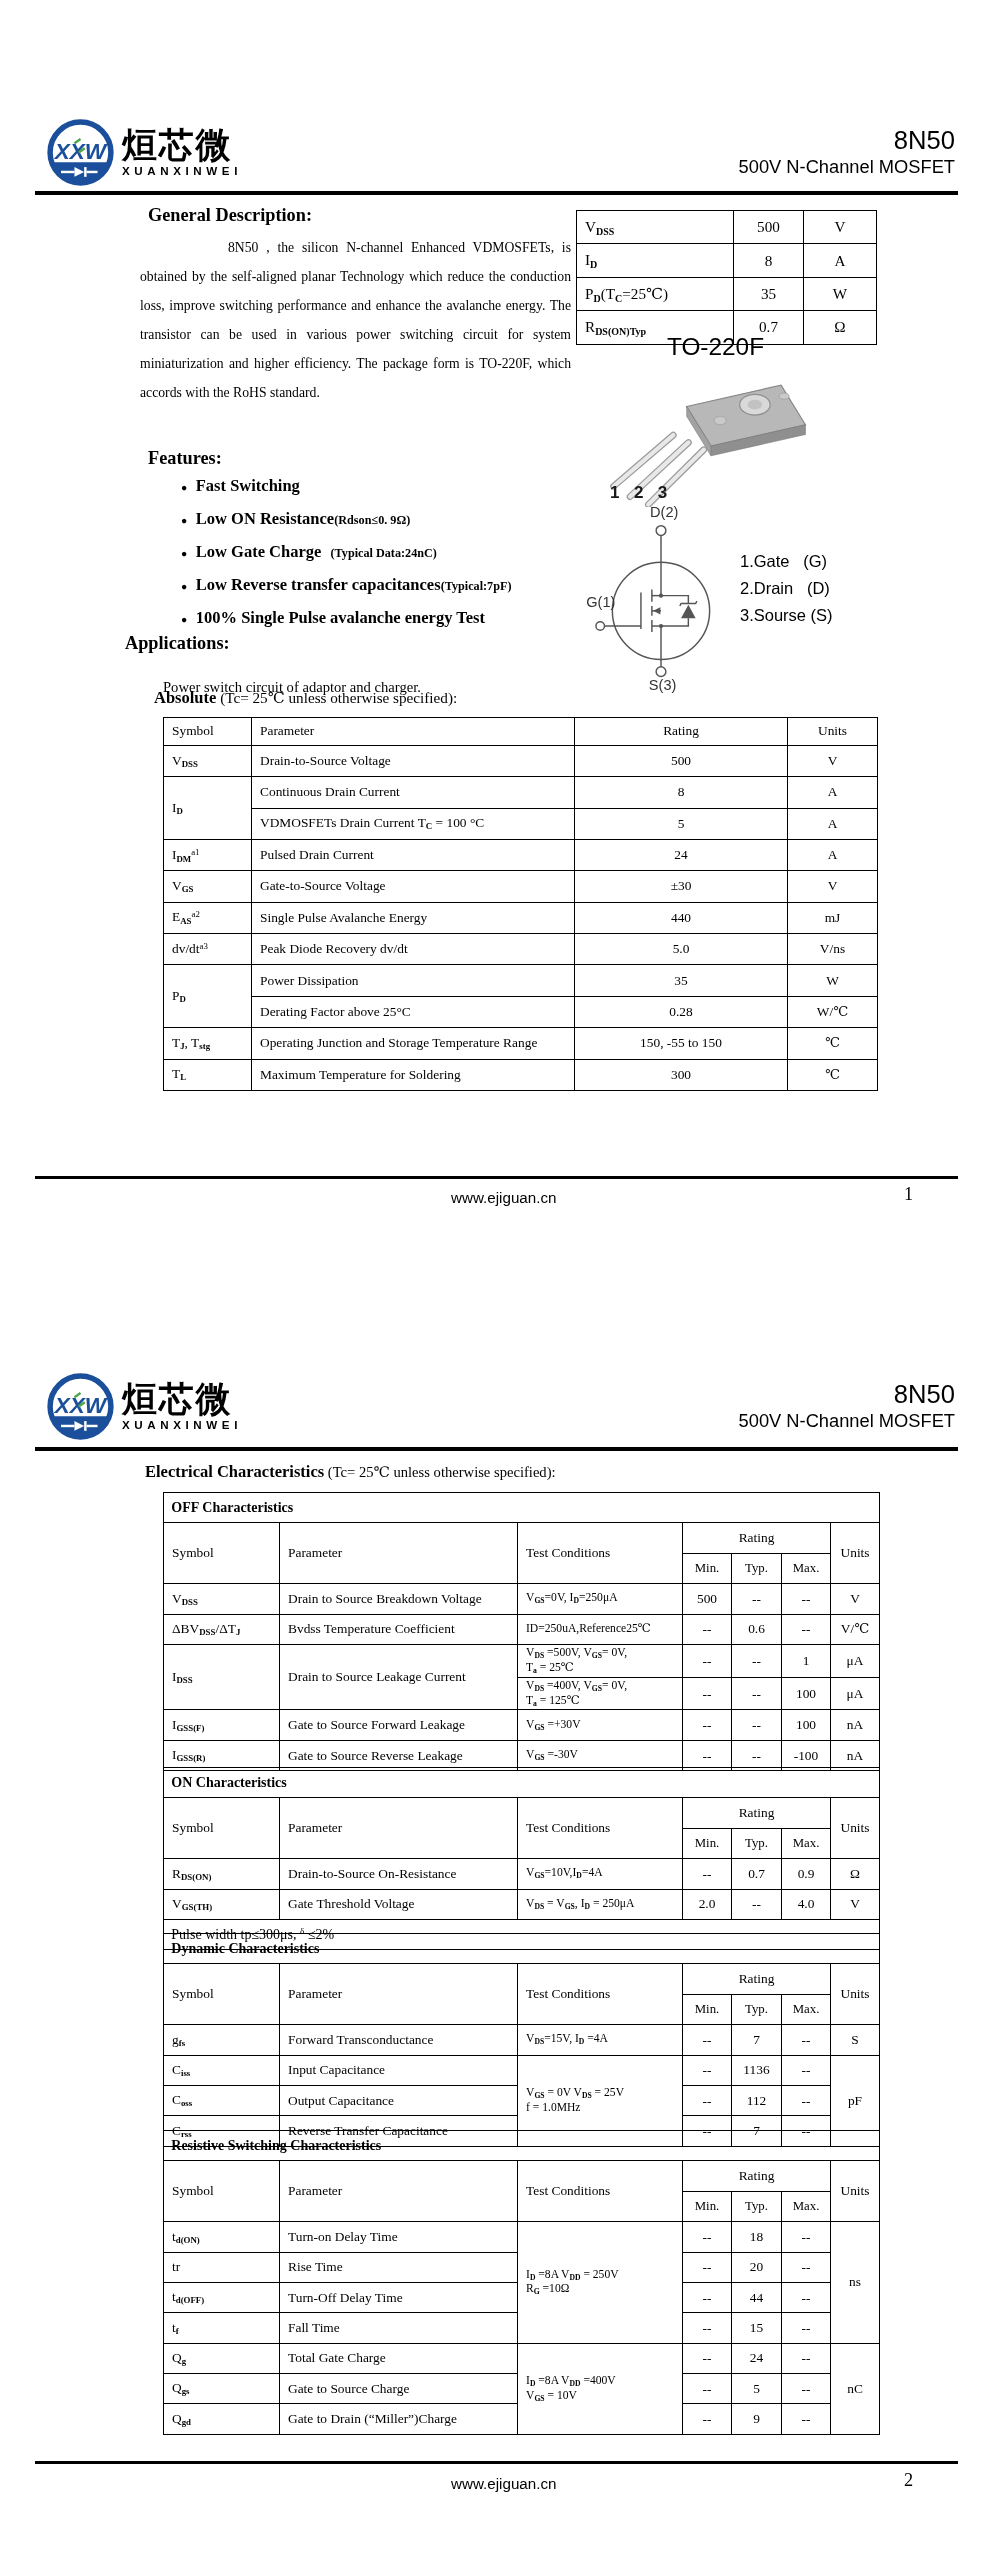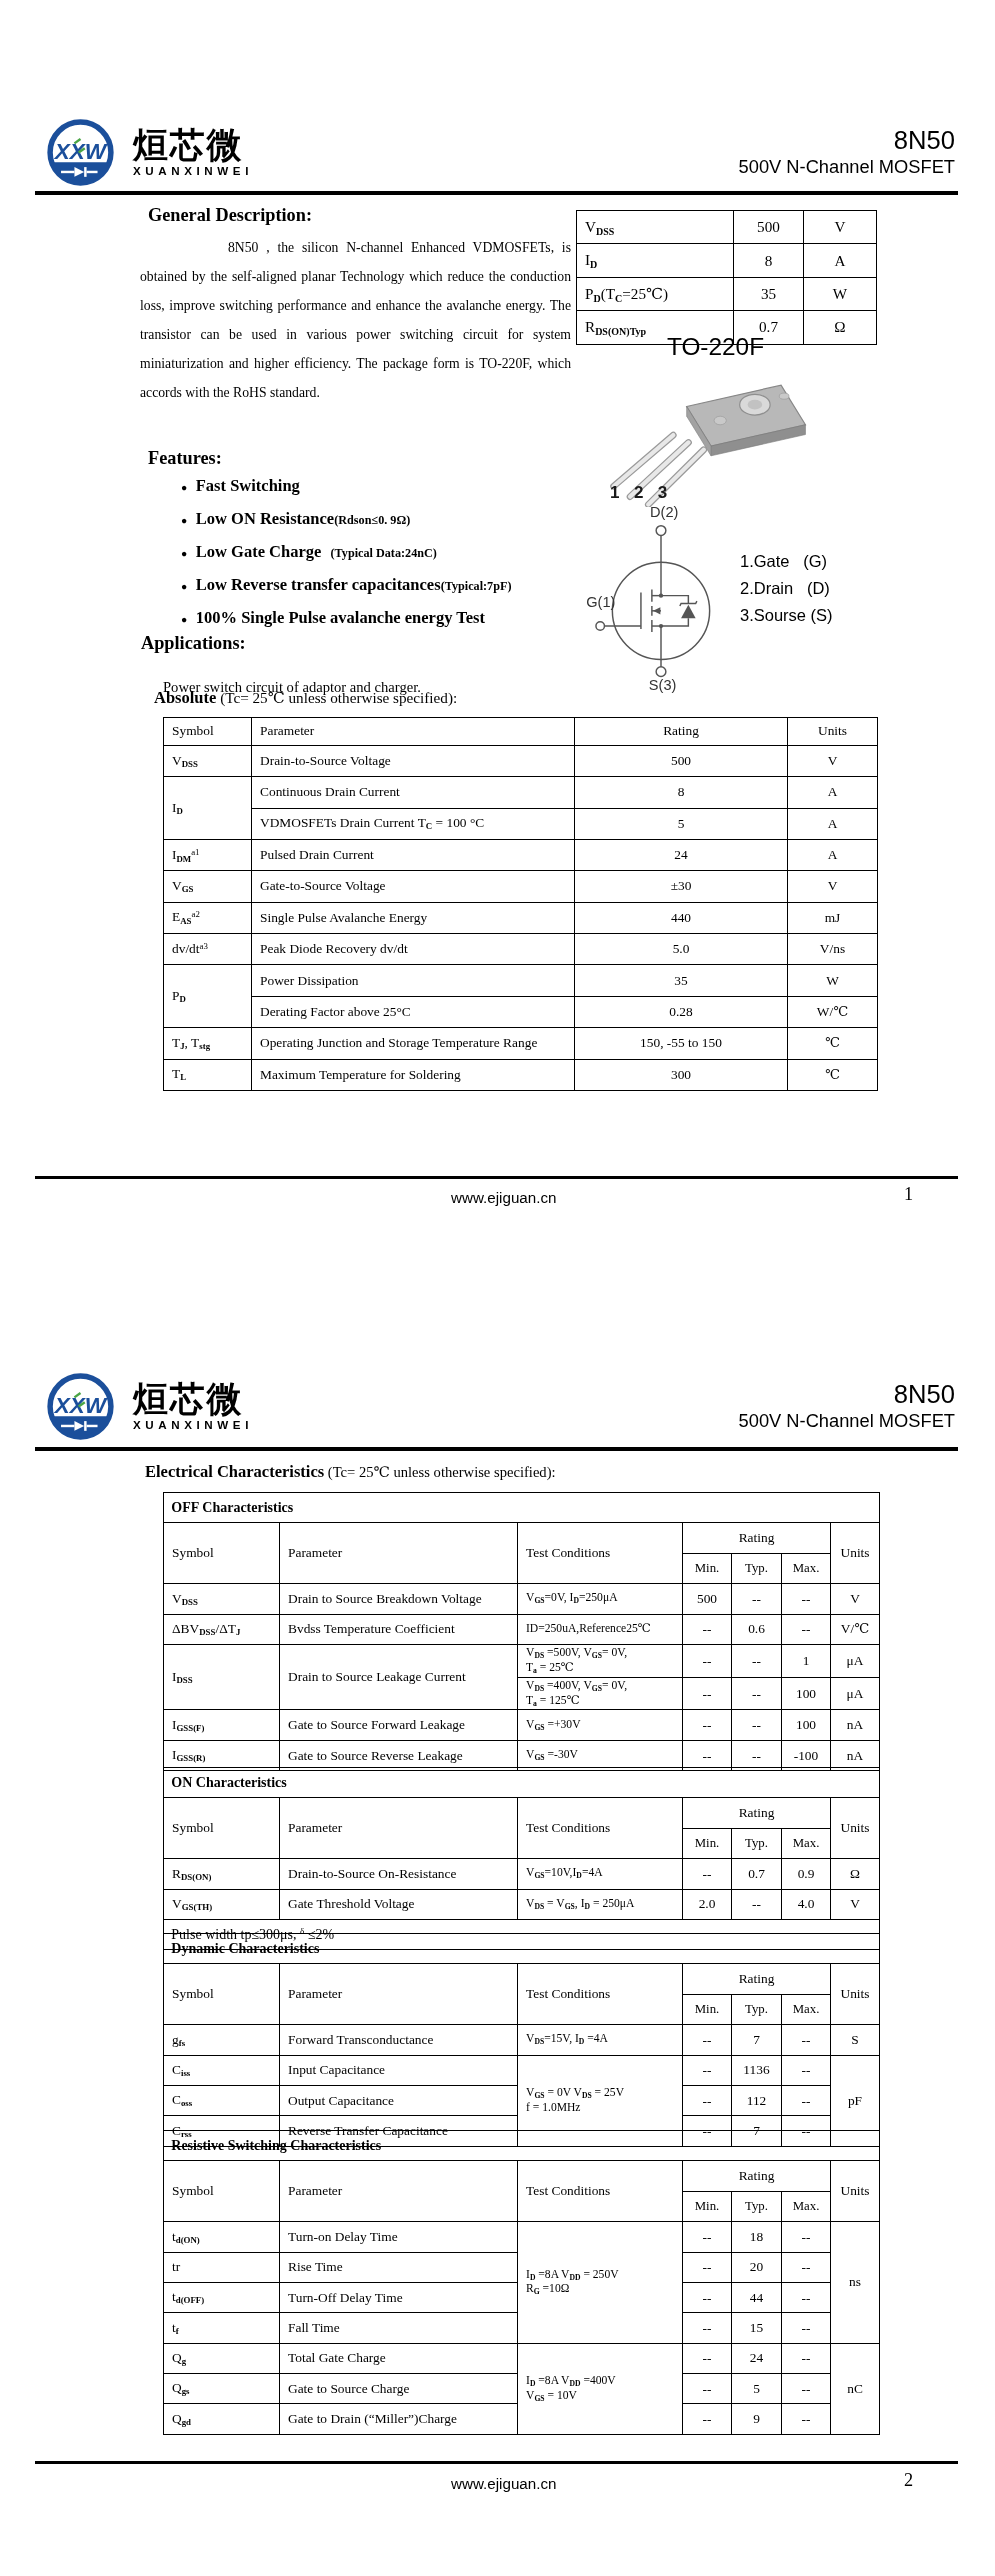--- a/index.html
+++ b/index.html
@@ -4,21 +4,21 @@
 <style>
   html,body{margin:0;padding:0;background:#fff;}
   .doc{position:relative;width:995px;height:2576px;background:#fff;color:#000;
        font-family:"Liberation Serif","DejaVu Serif","DejaVu Sans",serif;overflow:hidden;}
   .abs{position:absolute;}
   .sans{font-family:"Liberation Sans","DejaVu Sans",sans-serif;}
   .rule{background:#000;}
   sub{font-size:66%;vertical-align:-0.28em;font-weight:bold;}
   sup{font-size:66%;vertical-align:0.5em;text-align:right;}
   
-  .logo{display:flex;align-items:center;gap:11px;}
+  .logo{display:flex;align-items:center;}
   .logo-txt{margin-left:4.9px;}
   .logo-cn{font-size:35px;font-weight:bold;line-height:1.0;letter-spacing:1.8px;
            font-family:"DejaVu Sans","Liberation Sans",sans-serif;}
   .logo-latin{font-size:11.6px;font-weight:600;letter-spacing:4.6px;margin-top:1.2px;
               font-family:"Liberation Sans","DejaVu Sans",sans-serif;}
   .head-right{text-align:right;}
   .part-no{font-size:25.6px;line-height:1.05;}
   .part-sub{font-size:18.3px;margin-top:2.4px;}
   
   .h-big{font-size:18.3px;font-weight:bold;}
@@ -191,21 +191,21 @@
         <span class="feat-bullet">●</span>
         <span class="feat-main">Low Reverse transfer capacitances</span>
         <span class="feat-note">(Typical:7pF)</span>
       </div>
       <div class="feat-li">
         <span class="feat-bullet">●</span>
         <span class="feat-main">100% Single Pulse avalanche energy Test</span>
       </div>
     </div>
 
-  <div class="abs h-big" style="left:141px;top:633px;">Applications:</div>
+  <div class="abs h-big" style="left:125px;top:633px;">Applications:</div>
   <div class="abs" style="left:163px;top:667px;font-size:14.6px;margin-top:12px;">Power switch circuit of adaptor and charger.</div>
 
   <div class="abs" style="left:154px;top:688px;font-size:15.2px;">
     <span style="font-weight:bold;font-size:16.5px;">Absolute</span>
     <span>(Tc= 25℃  unless otherwise specified):</span>
   </div>
 
   <table class="abs" id="abs-table" style="left:163px;top:717px;width:715px;">
     <colgroup>
         <col style="width:88px">

